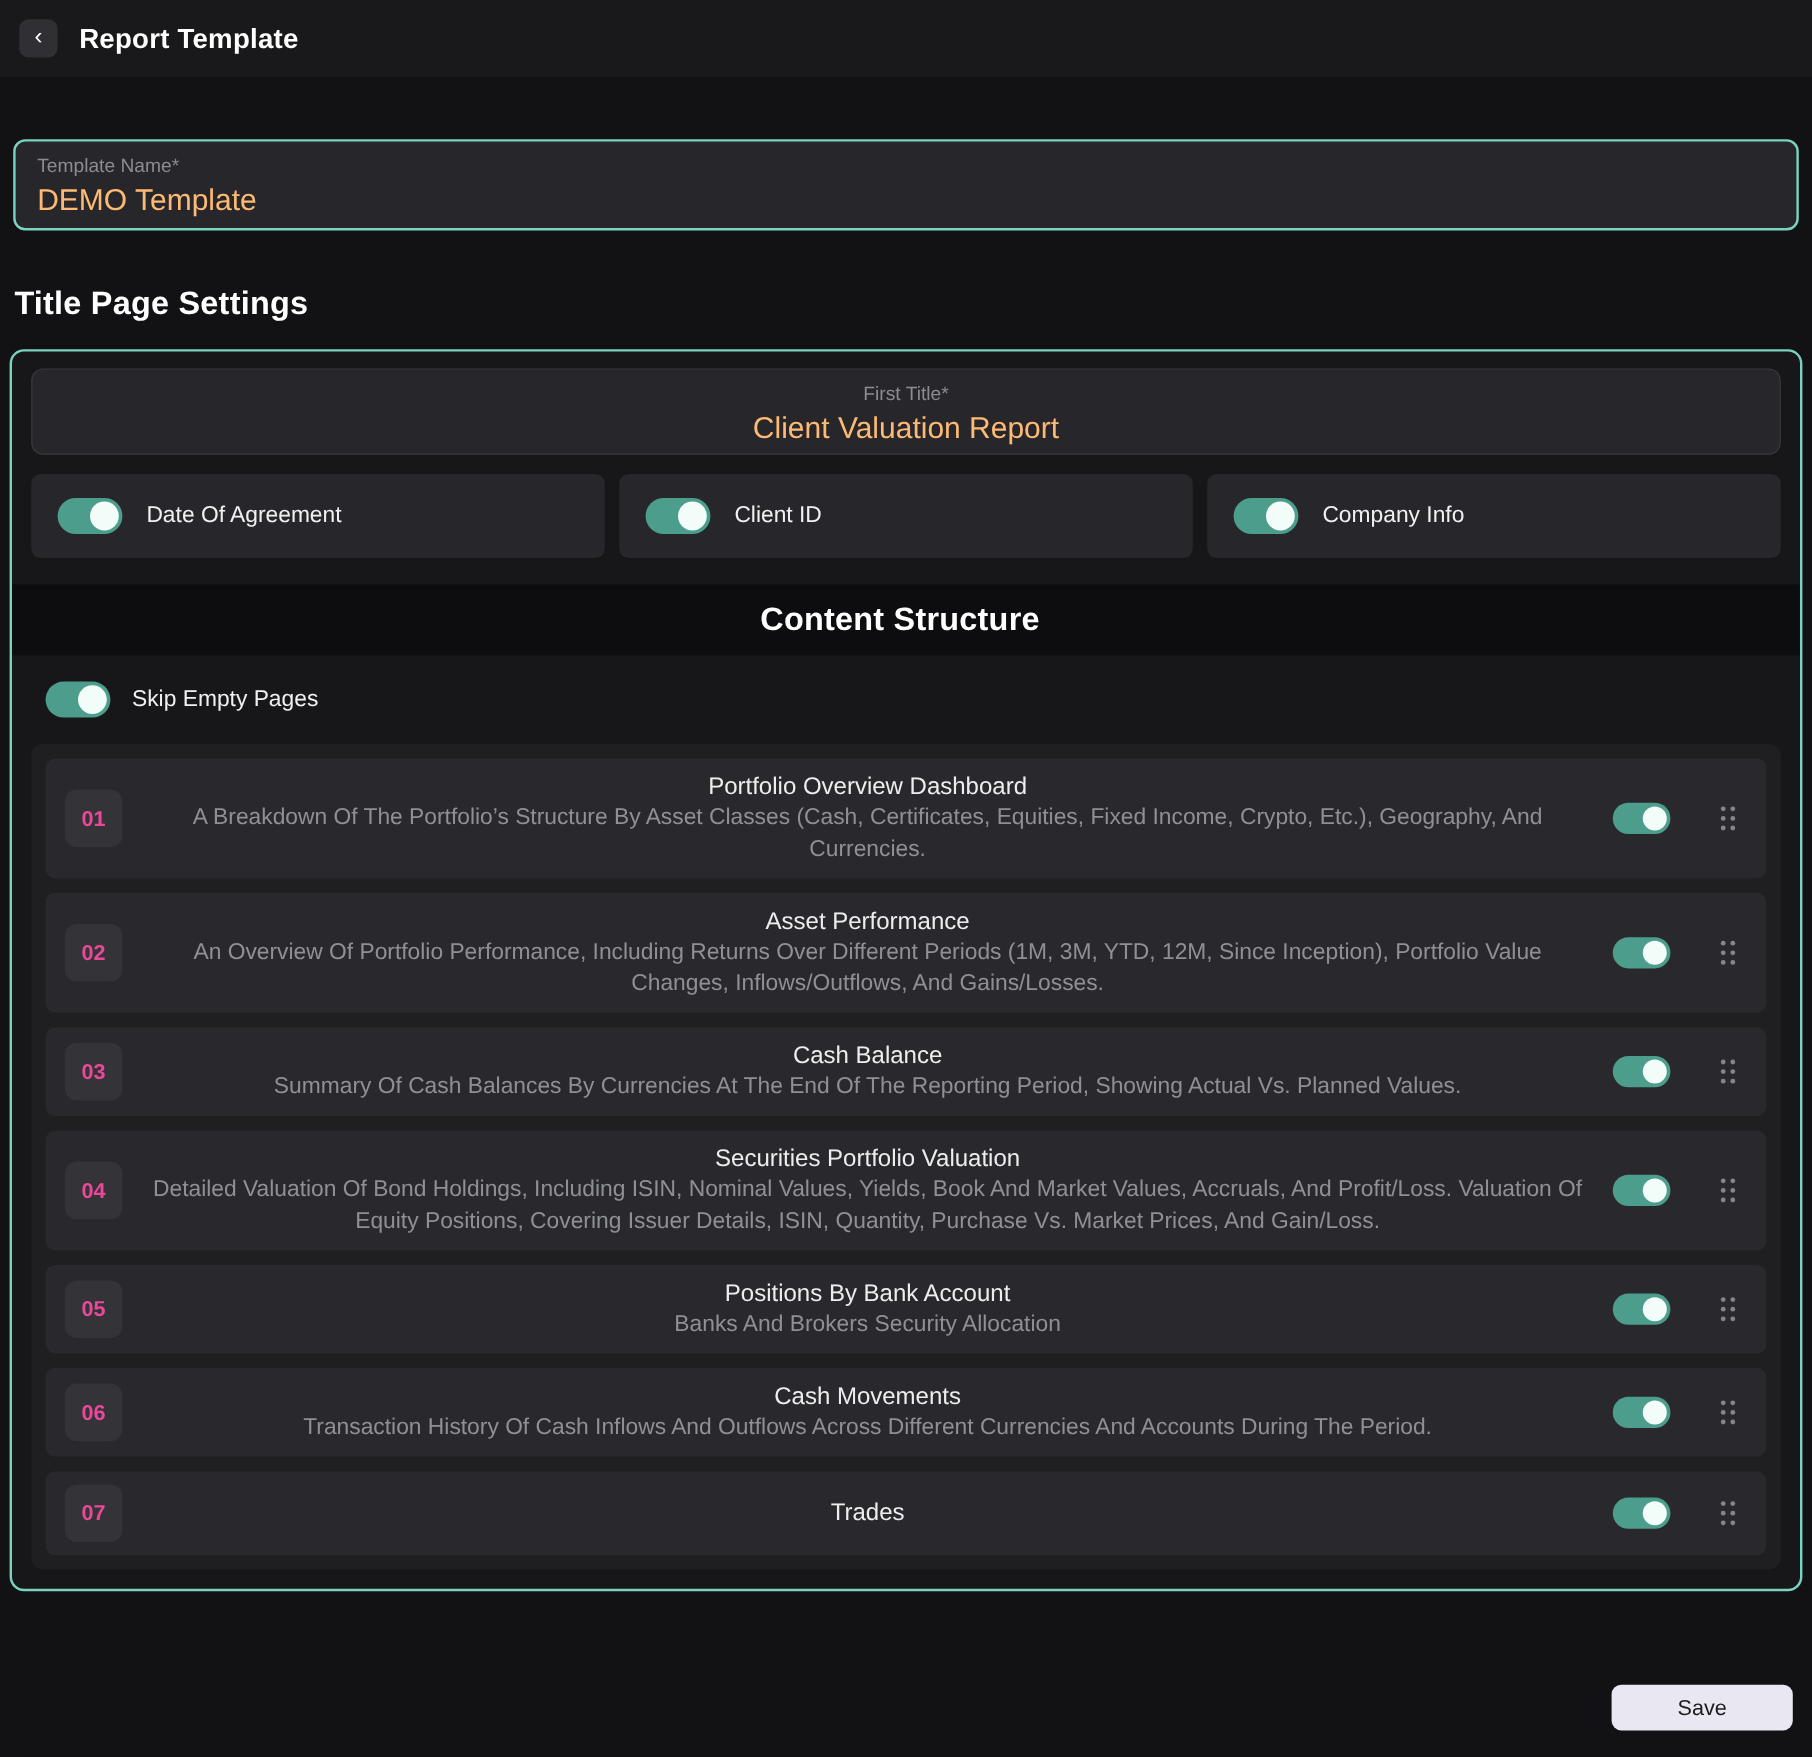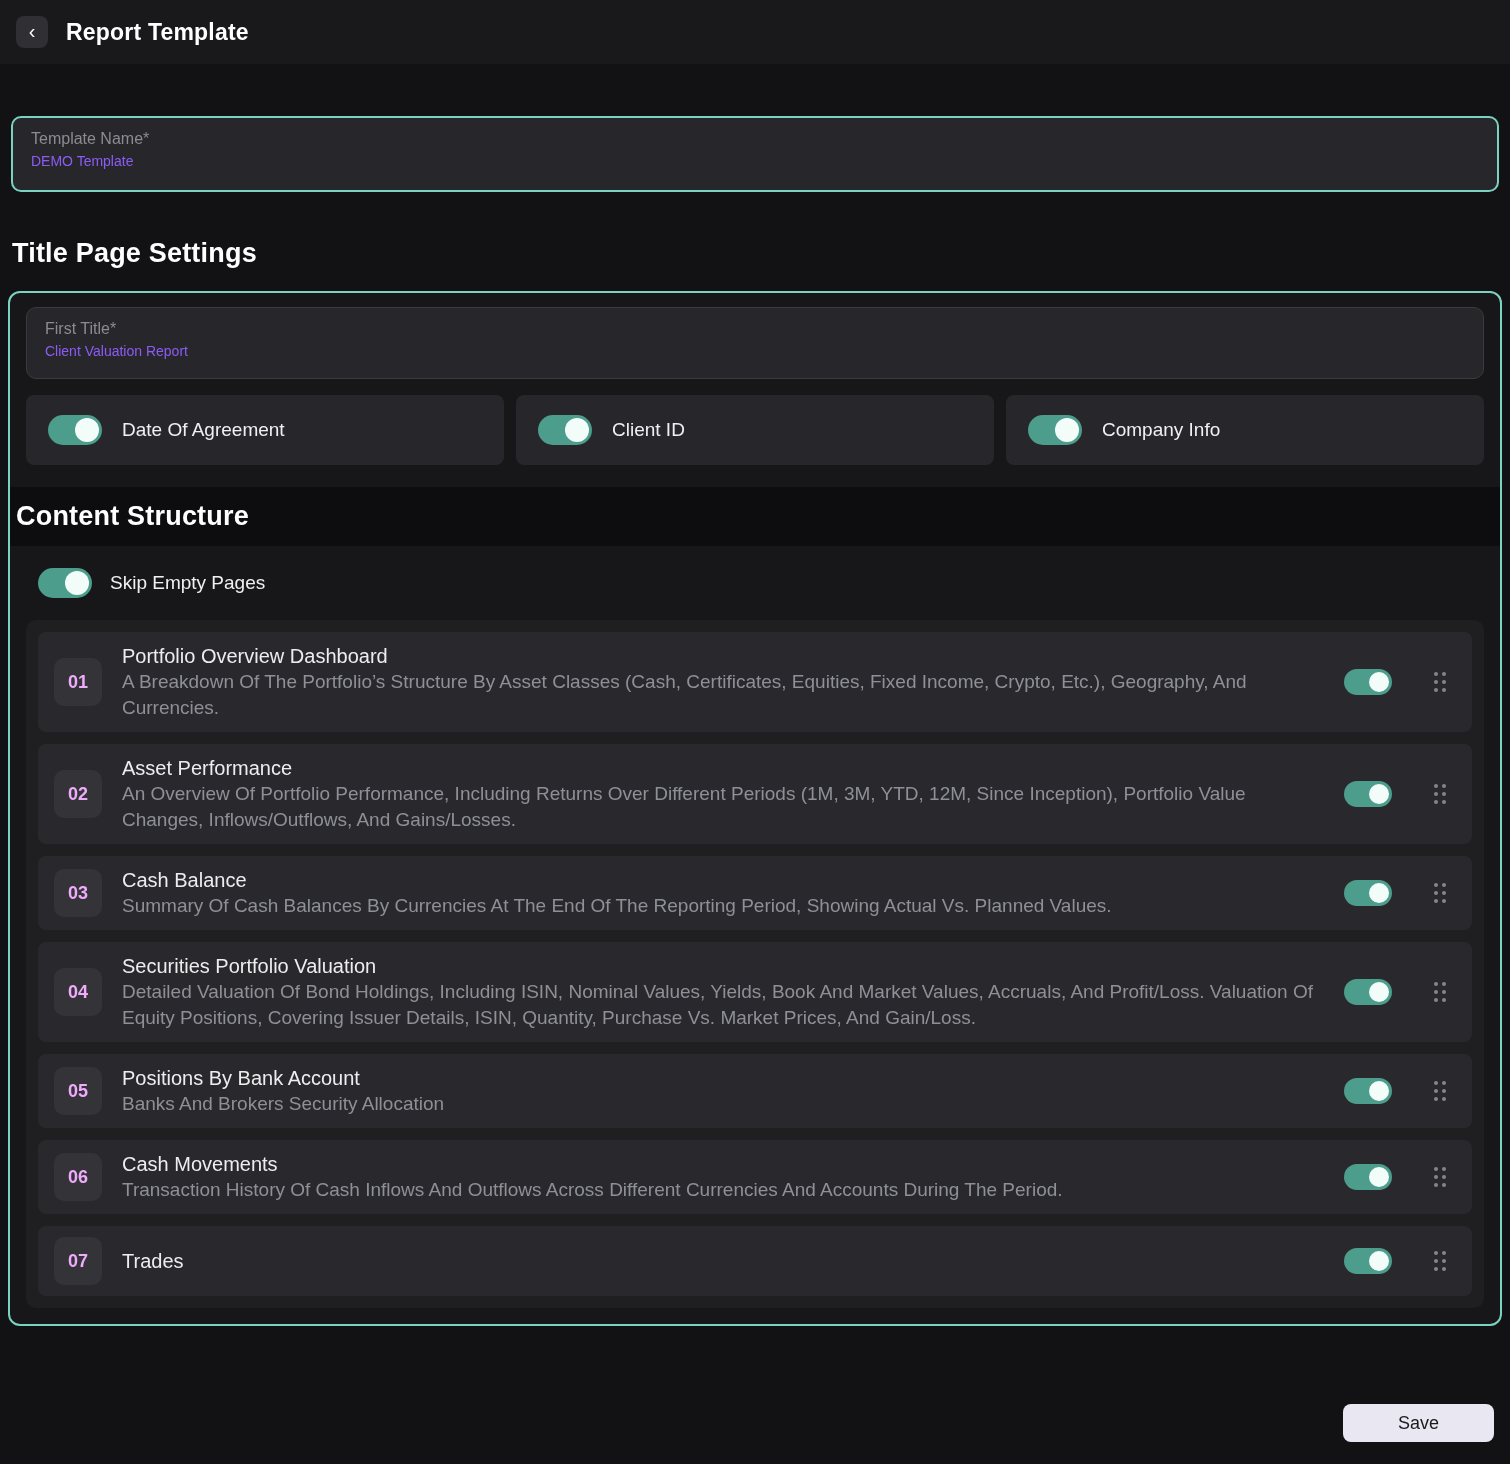--- a/index.html
+++ b/index.html
@@ -51,34 +51,35 @@
     margin:52px 11px 0;
     border:2px solid var(--accent);
     height:76px;
   }
   .inner-field{
     margin:14px 16px 16px;
     height:72px;
     border:1px solid #3a3a3f;
   }
   .field-label{font-size:16px;color:#8b8b91;margin-bottom:5px;}
-  .field-value{font-size:14px;color:#8b5cf6;}
+  .field-value{font-size:25px;color:#fdba74;}
 
   .section-heading{
     font-size:27px;font-weight:700;color:#fff;letter-spacing:.2px;
   }
   .heading-outer{margin:46px 0 22px 12px;}
 
   
   .teal-box{
     margin:18px 8px;
     border:2px solid var(--accent);
     border-radius:12px;
     overflow:hidden;
     background:#171719;
+    text-align:center;
   }
 
   
   .toggle-cards{
     display:flex;gap:12px;
     margin:0 16px 22px;
   }
   .toggle-card{
     flex:1;height:70px;
     background:var(--panel);
@@ -129,21 +130,21 @@
   .item-row{
     background:var(--row);
     border-radius:8px;
     padding:11px 16px;
     display:flex;align-items:center;gap:20px;
   }
   .num{
     width:48px;height:48px;flex:none;
     background:#333338;border-radius:10px;
     display:flex;align-items:center;justify-content:center;
-    font-size:18px;font-weight:700;color:#f0abfc;
+    font-size:18px;font-weight:700;color:#ec4899;
   }
   .item-text{flex:1;min-width:0;}
   .item-title{font-size:20px;color:#ededef;line-height:26px;}
   .item-desc{font-size:19px;color:var(--muted);line-height:26px;}
   .drag{
     display:grid;
     grid-template-columns:repeat(2,4px);
     grid-auto-rows:4px;
     gap:4px;
     margin:0 10px 0 22px;

